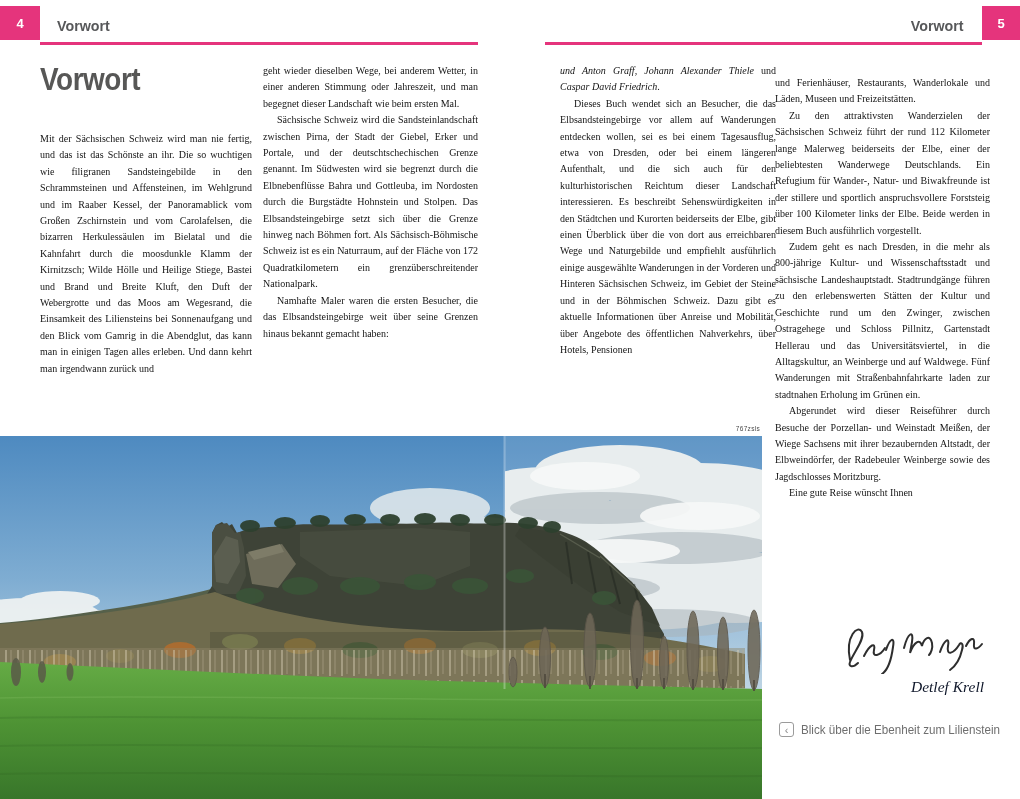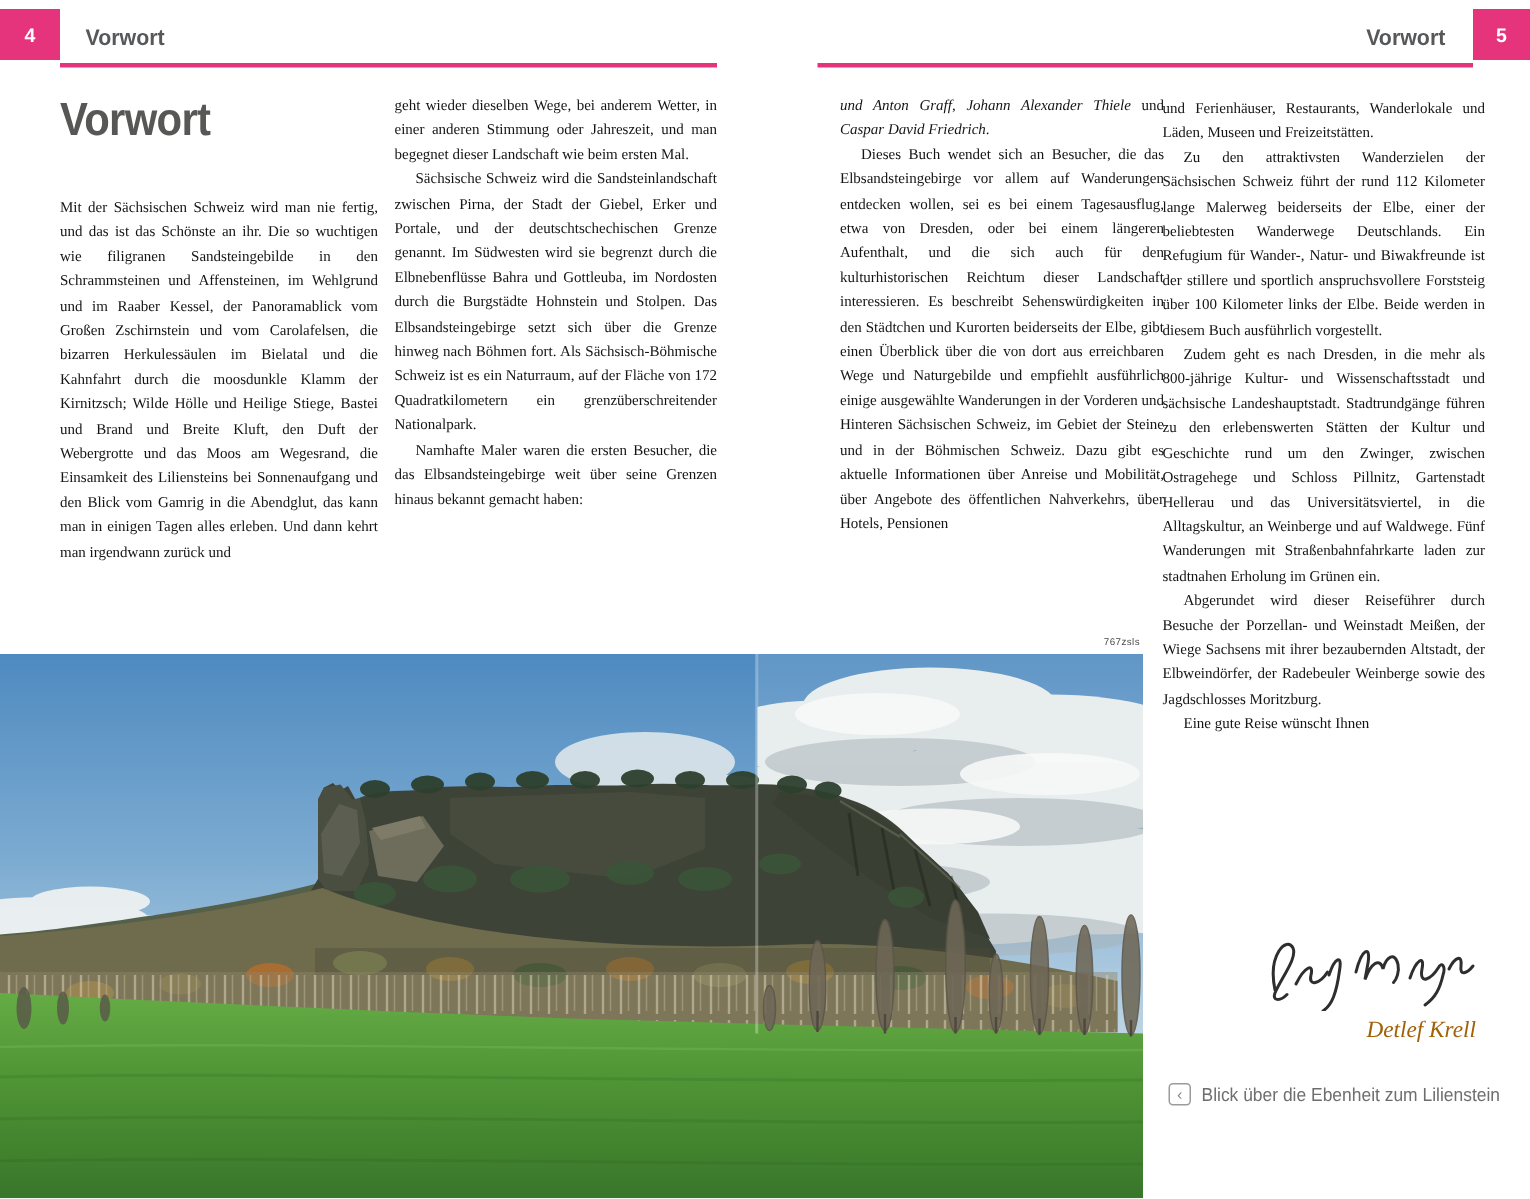--- a/index.html
+++ b/index.html
@@ -21,34 +21,34 @@
   
   .title{position:absolute;left:40px;top:62px;margin:0;font-family:"Liberation Sans",sans-serif;
          font-weight:700;font-size:31px;color:#575756;letter-spacing:-.5px;
          transform:scaleX(.9);transform-origin:left top;}
   
   .col{position:absolute;text-align:justify;font-size:10px;line-height:16.4px;
        overflow:hidden;hyphens:auto;-webkit-hyphens:auto;}
   .c-l1{left:40px;top:131px;width:212px;height:300px;}
   .c-l2{left:263px;top:63px;width:215px;height:372px;}
   .c-r1{left:548px;top:63px;width:216px;height:372px;margin-left:12px;}
-  .c-r2{left:775px;top:65px;width:215px;height:558px;}
+  .c-r2{left:775px;top:75px;width:215px;height:558px;}
   .para{margin:0;}
   .ind{text-indent:14px;}
   .b{font-weight:400;}
   .i{font-style:italic;}
   
   .photo{position:absolute;left:0;top:436px;width:762px;height:363px;margin:0;}
   .photo svg{display:block;width:100%;height:100%;}
   .credit{position:absolute;top:425px;right:260px;font-family:"Liberation Sans",sans-serif;
           font-size:6.5px;color:#4a4a4a;letter-spacing:.3px;}
   
   .sig-scribble{position:absolute;left:838px;top:620px;width:148px;height:54px;}
   .sig-name{position:absolute;right:36px;top:678px;font-family:"Liberation Serif",serif;
-            font-style:italic;font-size:15.5px;color:#a16207;}
+            font-style:italic;font-size:15.5px;color:#0f172a;}
   
   .caption{position:absolute;left:779px;top:722px;display:flex;align-items:center;gap:7px;}
   .cap-icon{width:13px;height:13px;border:1.2px solid #9b9b9b;border-radius:3px;color:#8a8a8a;
             font-family:"Liberation Sans",sans-serif;font-size:11px;line-height:12px;
             display:flex;align-items:center;justify-content:center;flex:0 0 auto;}
   .cap-text{font-family:"Liberation Sans",sans-serif;font-size:12.5px;color:#6e6e6e;
             transform:scaleX(.93);transform-origin:left center;white-space:nowrap;}
 </style>
 </head>
 <body>

